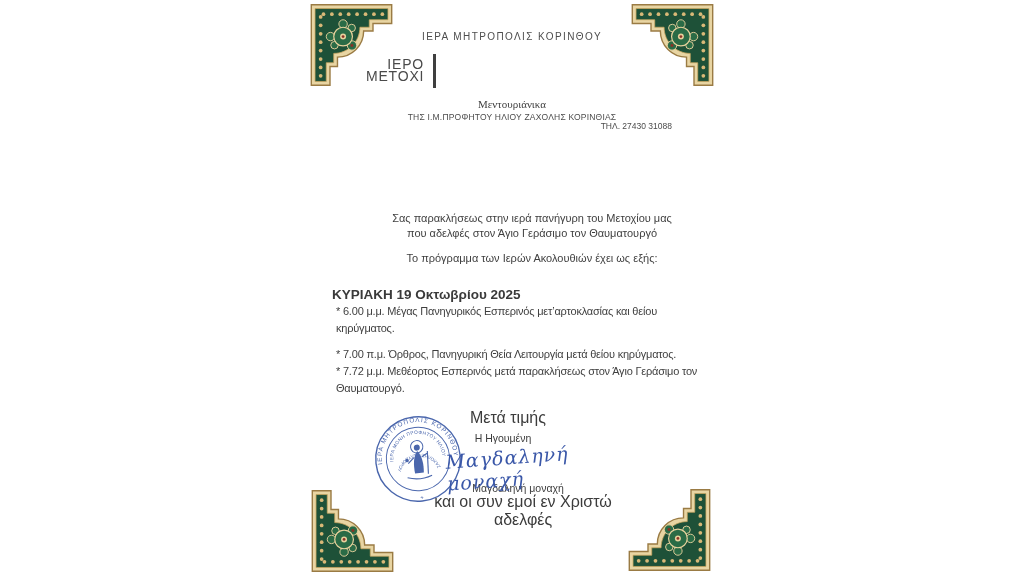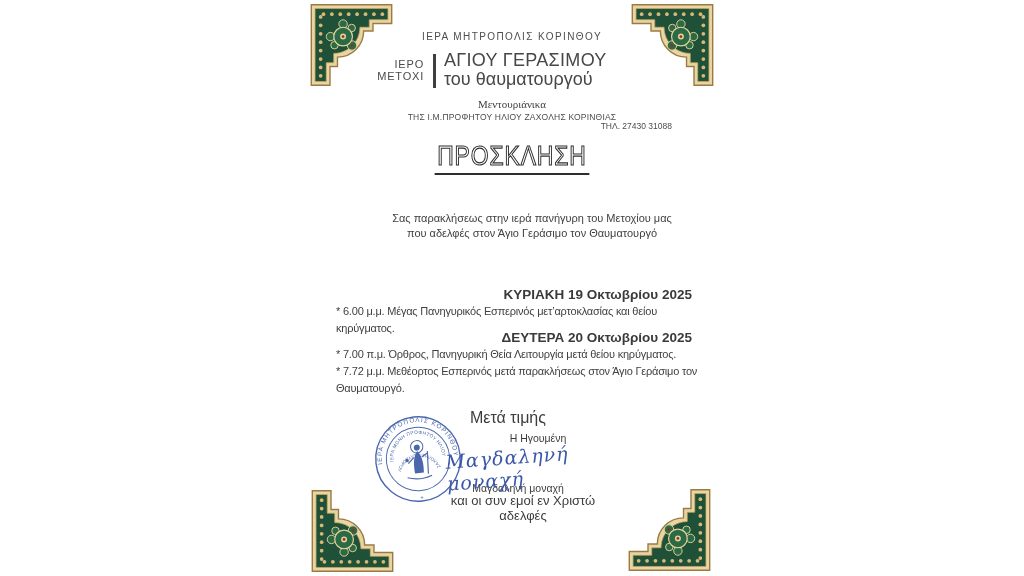--- a/index.html
+++ b/index.html
@@ -13,21 +13,21 @@
   
   .corner { position:absolute; width:91px; height:86px; }
   .corner.tr { transform:scaleX(-1); }
   .corner.bl { transform:scaleY(-1); }
   .corner.br { transform:scale(-1,-1); }
 
   
   .metropolis { left:352px; top:31px; width:320px; text-align:center;
     font-size:10px; letter-spacing:1.4px; color:#4e4e4e; }
   .metochi { left:366px; top:58px; width:58px; text-align:right;
-    font-size:11px; letter-spacing:0.8px; line-height:12px; color:#4a4a4a; }
+    font-size:14px; letter-spacing:0.8px; line-height:12px; color:#4a4a4a; }
   .logo-bar { left:433px; top:54px; width:3px; height:34px; background:#3f3f3f; }
   .saint { left:444px; top:51px; width:230px; color:#474747; line-height:19px; }
   .saint .l1 { font-size:18px; letter-spacing:0.3px; }
   .saint .l2 { font-size:18px; }
   .location { left:352px; top:98px; width:320px; text-align:center;
     font-family:"Liberation Serif", serif; font-size:11px; color:#3e3e3e; }
   .monastery { left:322px; top:112px; width:380px; text-align:center;
     font-size:8.5px; letter-spacing:0.2px; color:#4c4c4c; }
   .phone { left:352px; top:121px; width:320px; text-align:right;
     font-size:8.5px; color:#4c4c4c; }
@@ -42,33 +42,33 @@
   }
   @supports not (-webkit-text-stroke:1px #000) {
     .title-invite { color:#2e2e2e; }
   }
 
   
   .intro { left:350px; top:211px; width:364px; text-align:center;
     font-size:11px; line-height:14.5px; color:#3f3f3f; }
   .program-intro { left:350px; top:252px; width:364px; text-align:center;
     font-size:11px; color:#3f3f3f; }
-  .day-heading { width:360px; text-align:right; font-size:13.5px;
+  .day-heading { width:360px; text-align:left; font-size:13.5px;
     font-weight:bold; color:#3a3a3a; left:332px; }
   .day-items { left:336px; width:372px; font-size:11px;
     letter-spacing:-0.2px; line-height:17px; color:#3f3f3f; }
 
   
   .regards { left:463px; top:409px; width:90px; text-align:center; font-size:16px; }
-  .role { left:493px; top:432px; width:90px; text-align:center; font-size:10.5px; }
+  .role { left:458px; top:432px; width:90px; text-align:center; font-size:10.5px; }
   .signature { left:446px; top:444px; width:190px;
     font-family:"DejaVu Serif", serif; font-style:italic; font-size:19px;
     color:#3a57a8; transform:rotate(-4deg); letter-spacing:1px; z-index:3; }
   .printed-name { left:428px; top:482px; width:180px; text-align:center; font-size:10.5px; }
-  .sisters { left:428px; top:493px; width:190px; text-align:center; font-size:13px; }
+  .sisters { left:428px; top:493px; width:190px; text-align:center; font-size:16px; }
 
   
   .stamp { left:374px; top:415px; width:88px; height:88px;
     transform:rotate(-6deg); opacity:0.92; z-index:2; }
 </style>
 </head>
 <body>
 
 <div class="page">
 
@@ -126,44 +126,37 @@
       <use href="#corner-ornament"></use>
     </svg>
 
   <div class="abs metropolis">ΙΕΡΑ ΜΗΤΡΟΠΟΛΙΣ ΚΟΡΙΝΘΟΥ</div>
 
   <div class="abs metochi">
     <div>ΙΕΡΟ</div>
     <div>ΜΕΤΟΧΙ</div>
   </div>
   <div class="abs logo-bar"></div>
-  <div class="abs saint">
-    <div class="l1">ΑΓΙΟΥ ΓΕΡΑΣΙΜΟΥ</div>
-    <div class="l2">του θαυματουργού</div>
-  </div>
 
   <div class="abs location">Μεντουριάνικα</div>
   <div class="abs monastery">ΤΗΣ Ι.Μ.ΠΡΟΦΗΤΟΥ ΗΛΙΟΥ ΖΑΧΟΛΗΣ ΚΟΡΙΝΘΙΑΣ</div>
   <div class="abs phone">ΤΗΛ. 27430 31088</div>
 
-  <div class="abs title-wrap">
-    <span class="title-invite">ΠΡΟΣΚΛΗΣΗ</span>
-  </div>
 
   <div class="abs intro">
     <div>Σας παρακλήσεως στην ιερά πανήγυρη του Μετοχίου μας</div>
     <div>που αδελφές στον Άγιο Γεράσιμο τον Θαυματουργό</div>
   </div>
+  <div class="abs program-intro">Το πρόγραμμα των Ιερών Ακολουθιών έχει ως εξής:</div>
 
   <div class="abs day-heading" style="top:287px">ΚΥΡΙΑΚΗ 19 Οκτωβρίου 2025</div>
   <div class="abs day-items" style="top:303px">
     <div>* 6.00 μ.μ. Μέγας Πανηγυρικός Εσπερινός μετ’αρτοκλασίας και θείου κηρύγματος.</div>
   </div>
 
-  <div class="abs day-heading" style="top:330px">ΔΕΥΤΕΡΑ 20 Οκτωβρίου 2025</div>
   <div class="abs day-items" style="top:346px">
     <div>* 7.00 π.μ. Όρθρος, Πανηγυρική Θεία Λειτουργία μετά θείου κηρύγματος.</div>
     <div>* 7.72 μ.μ. Μεθέορτος Εσπερινός μετά παρακλήσεως στον Άγιο Γεράσιμο τον Θαυματουργό.</div>
   </div>
 
   <div class="abs regards">Μετά τιμής</div>
   <div class="abs role">Η Ηγουμένη</div>
   <div class="abs signature">Μαγδαληνή μοναχή</div>
   <div class="abs printed-name">Μαγδαληνή μοναχή</div>
   <div class="abs sisters">και οι συν εμοί εν Χριστώ αδελφές</div>

